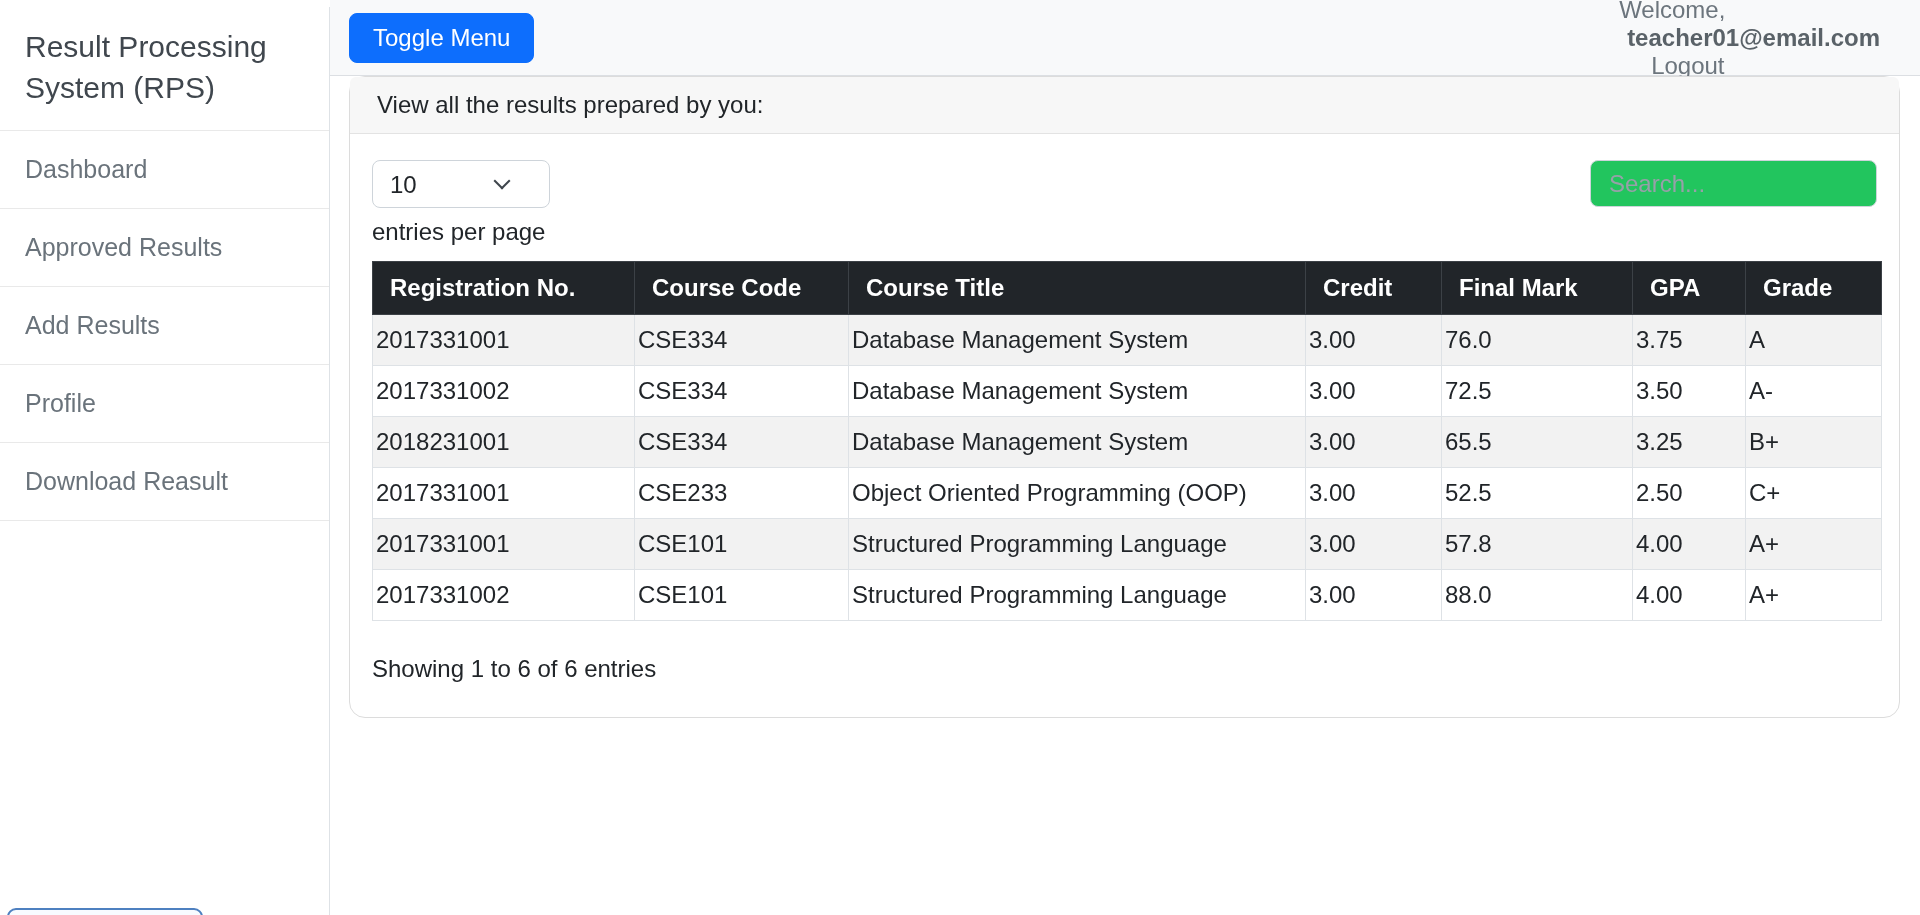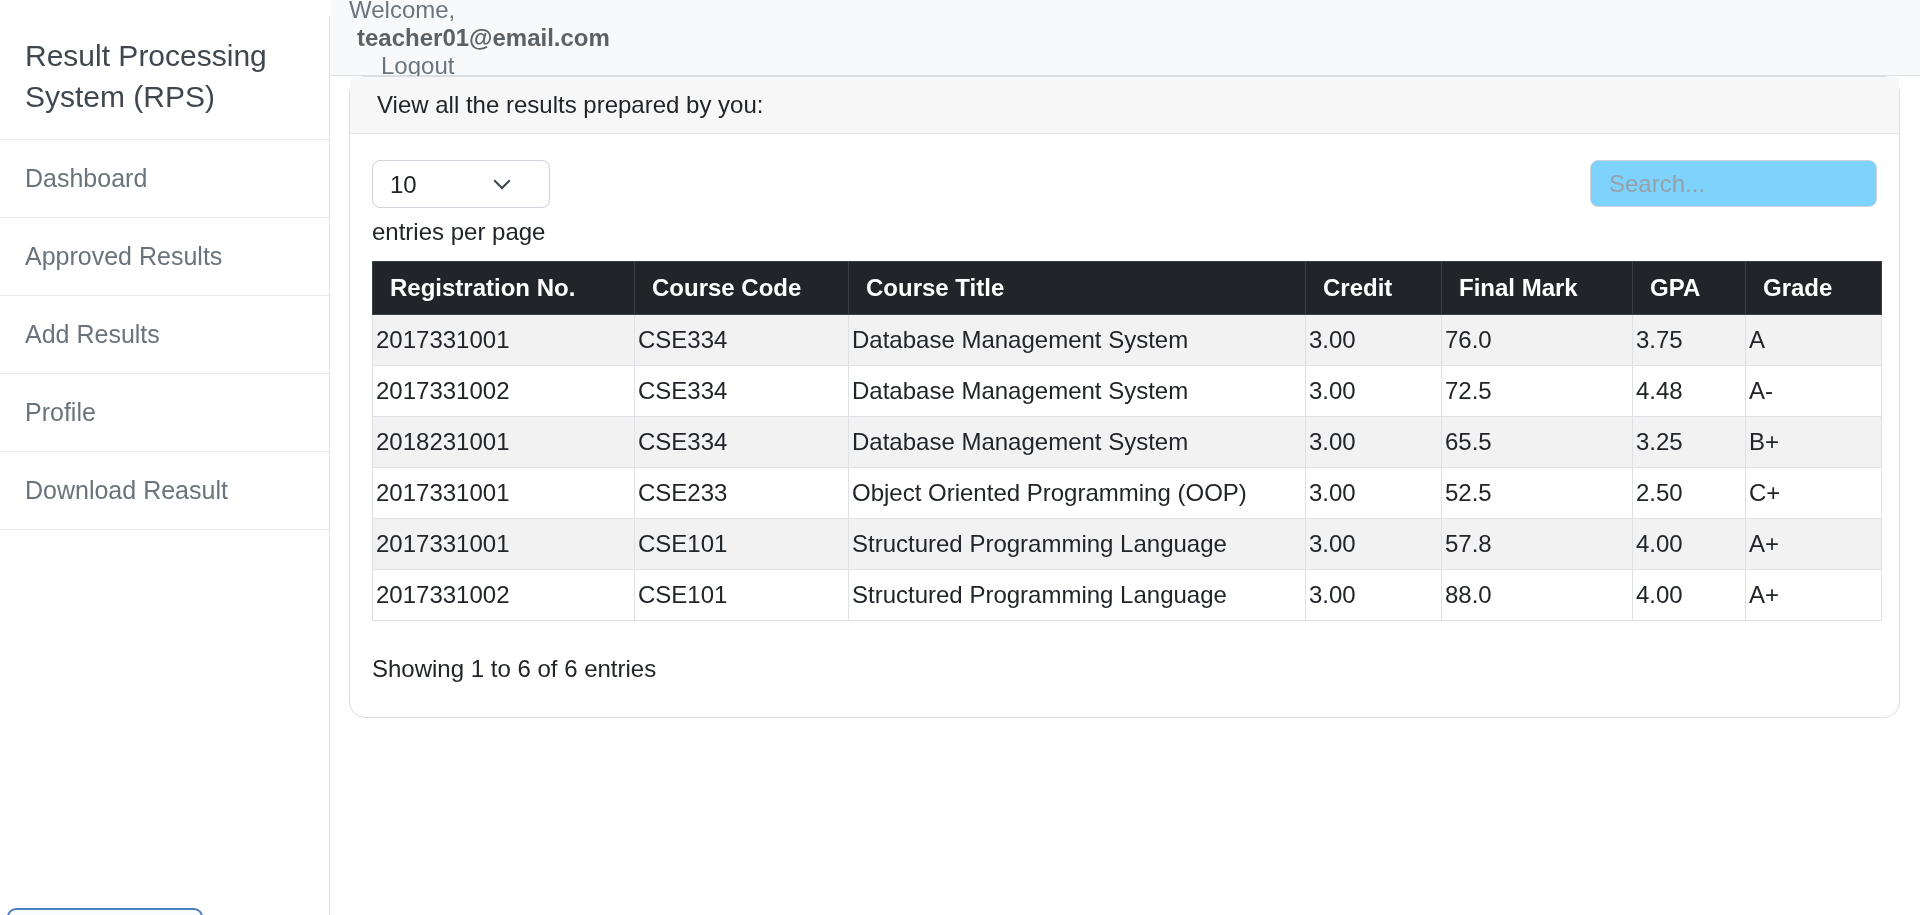--- a/index.html
+++ b/index.html
@@ -7,21 +7,21 @@
     width: 1920px; height: 915px;
     overflow: hidden;
     font-family: "Liberation Sans", sans-serif;
     background: #ffffff;
     color: #212529;
     position: relative;
   }
 
   
   .sidebar {
-    position: absolute; left: 0; top: 16px; bottom: 0;
+    position: absolute; left: 0; top: 7px; bottom: 0;
     width: 330px;
     background: #ffffff;
     border-right: 1px solid #dee2e6;
     z-index: 2;
   }
   .sidebar-title {
     padding: 20px 26px 22px 25px;
     font-size: 30px;
     line-height: 1.35;
     color: #40474e;
@@ -109,21 +109,21 @@
     pointer-events: none;
   }
   .entries-label { margin-top: 10px; font-size: 24px; color: #212529; }
   .search-input {
     width: 287px; height: 47px;
     font-family: "Liberation Sans", sans-serif;
     font-size: 24px; color: #212529;
     padding: 0 18px;
     border: 1px solid #ced4da;
     border-radius: 8px;
-    background: #7dd3fc;
+    background: #22c55e;
   }
   .search-input::placeholder { color: #97a0a8; }
 
   
   .results-table {
     margin-top: 15px;
     border-collapse: collapse;
     width: 1509px;
     font-size: 24px;
     table-layout: fixed;
@@ -163,20 +163,21 @@
 <nav class="sidebar">
   <div class="sidebar-title">Result Processing System (RPS)</div>
   <div class="sidebar-item">Dashboard</div>
   <div class="sidebar-item">Approved Results</div>
   <div class="sidebar-item">Add Results</div>
   <div class="sidebar-item">Profile</div>
   <div class="sidebar-item">Download Reasult</div>
 </nav>
 
 <header class="topbar">
+  <button class="btn-primary">Toggle Menu</button>
   <div class="topbar-right">
     <span>Welcome,</span>
     <span class="user-email">teacher01@email.com</span>
     <a class="logout-link">Logout</a>
   </div>
 </header>
 
 <main class="content">
   <section class="card">
     <div class="card-header">View all the results prepared by you:</div>
@@ -225,21 +226,21 @@
             <td>76.0</td>
             <td>3.75</td>
             <td>A</td>
           </tr>
           <tr>
             <td>2017331002</td>
             <td>CSE334</td>
             <td>Database Management System</td>
             <td>3.00</td>
             <td>72.5</td>
-            <td>4.48</td>
+            <td>3.50</td>
             <td>A-</td>
           </tr>
           <tr>
             <td>2018231001</td>
             <td>CSE334</td>
             <td>Database Management System</td>
             <td>3.00</td>
             <td>65.5</td>
             <td>3.25</td>
             <td>B+</td>

